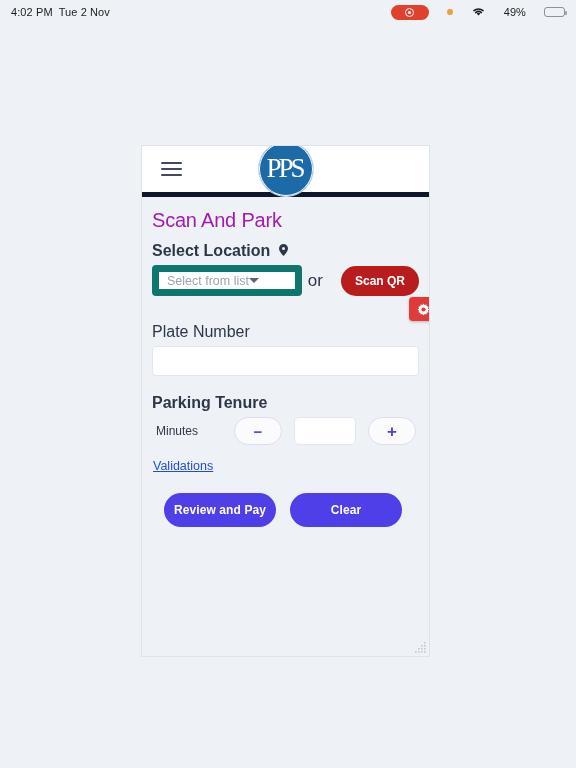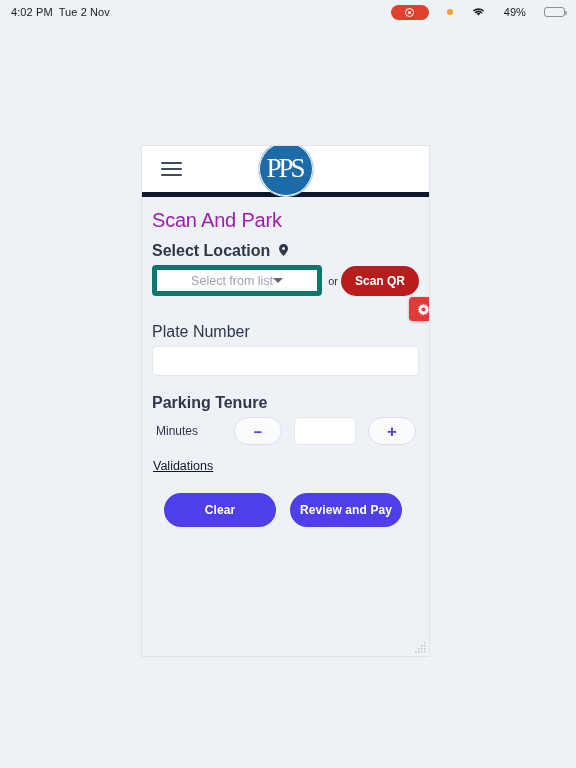--- a/index.html
+++ b/index.html
@@ -175,41 +175,41 @@
   .row-location {
     display: flex;
     align-items: center;
     gap: 0;
     position: relative;
   }
   .select {
     width: 180px;
     height: 31px;
     background: #ffffff;
-    border: 5px solid #0f766e;
+    border: 7px solid #0f766e;
     border-radius: 4px;
     display: flex;
     align-items: center;
     padding: 0 8px;
     box-sizing: border-box;
     font-size: 12.5px;
     color: #9aa3b2;
-    justify-content: center;
+    justify-content: flex-start;
     cursor: pointer;
   }
   .caret {
     width: 0; height: 0;
     border-left: 5px solid transparent;
     border-right: 5px solid transparent;
     border-top: 5px solid #5b6577;
   }
   .or-text {
-    font-size: 11px;
+    font-size: 17px;
     color: #2e3748;
-    margin: 0 3px 0 6px;
+    margin: 0 18px 0 6px;
   }
   .scan-qr {
     background: #b91c1c;
     color: #ffffff;
     font-size: 12px;
     font-weight: bold;
     border-radius: 15px;
     padding: 8px 14px;
     cursor: pointer;
     white-space: nowrap;
@@ -277,21 +277,21 @@
 
   .duration {
     margin-top: 15px;
     font-size: 12px;
     color: #2e3748;
     padding-left: 2px;
   }
   .validations {
     margin-top: 14px;
     font-size: 12.5px;
-    color: #0f172a;
+    color: #1d4ed8;
     text-decoration: underline;
     display: inline-block;
     cursor: pointer;
     padding-left: 1px;
   }
 
   .actions {
     display: flex;
     gap: 14px;
     margin-top: 19px;
@@ -409,22 +409,22 @@
       <div class="step-btn plus">+</div>
     </div>
 
     
 
     
     <span class="validations">Validations</span>
 
     
     <div class="actions">
+      <button class="btn-primary btn-review">Review and Pay</button>
       <button class="btn-primary btn-clear">Clear</button>
-      <button class="btn-primary btn-review">Review and Pay</button>
     </div>
 
   </div>
 
   <div class="resize-grip">
     <svg width="15" height="15" viewBox="0 0 15 15">
       <g fill="#c3c7cf">
         <rect x="11" y="2" width="1.6" height="1.6"></rect>
         <rect x="11" y="5" width="1.6" height="1.6"></rect>
           <rect x="8" y="5" width="1.6" height="1.6"></rect>

